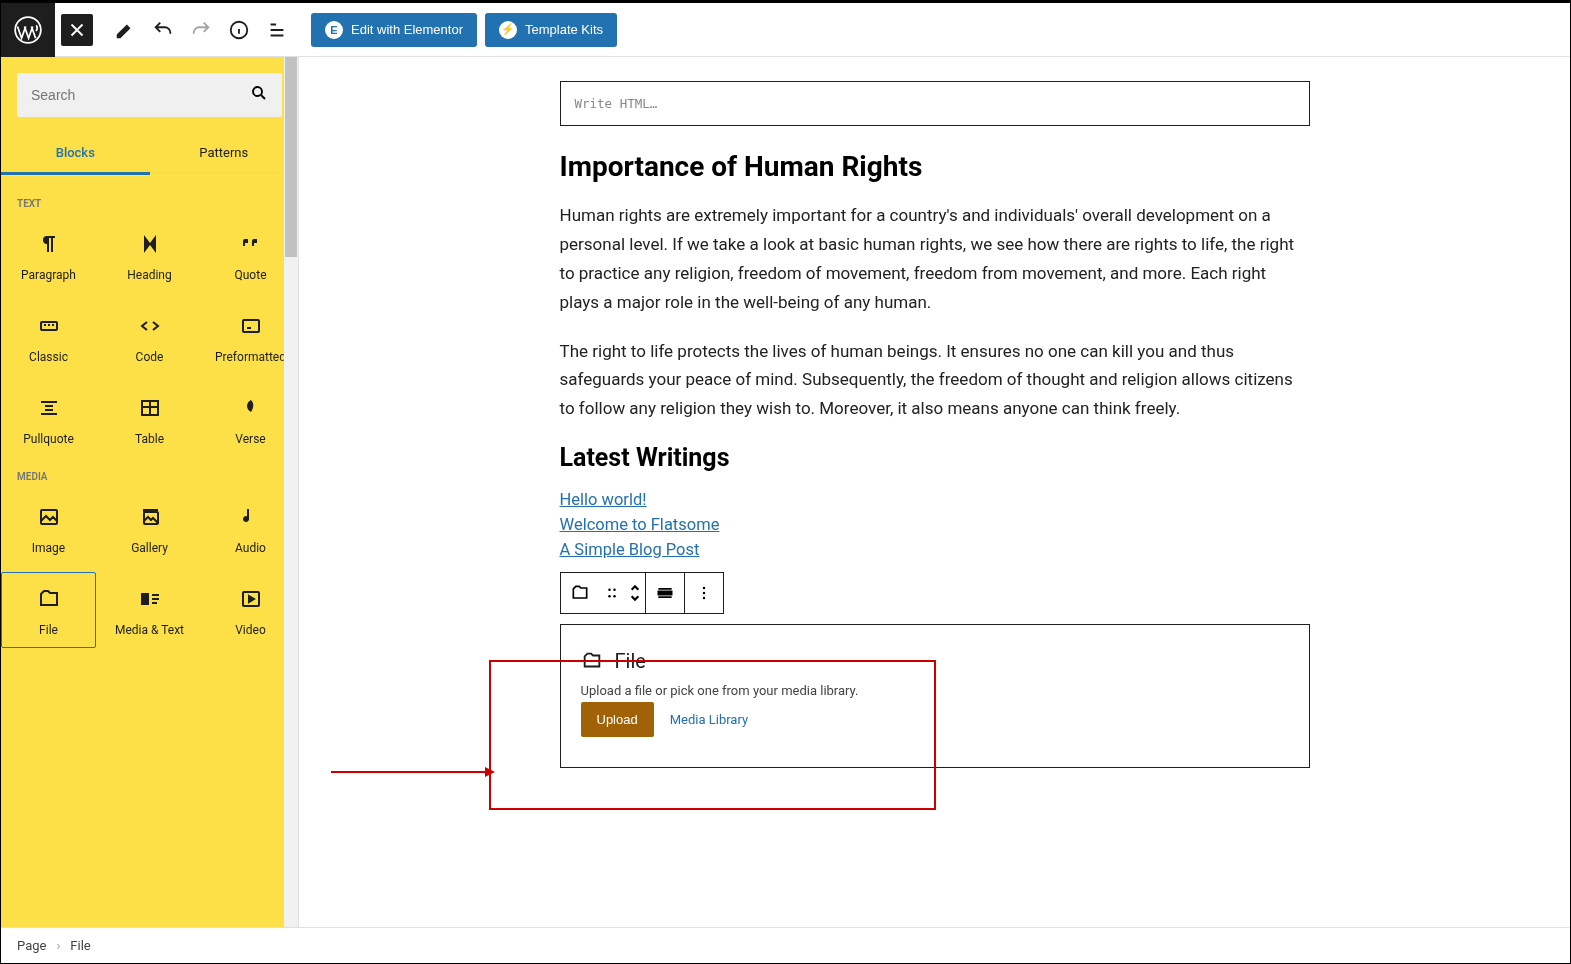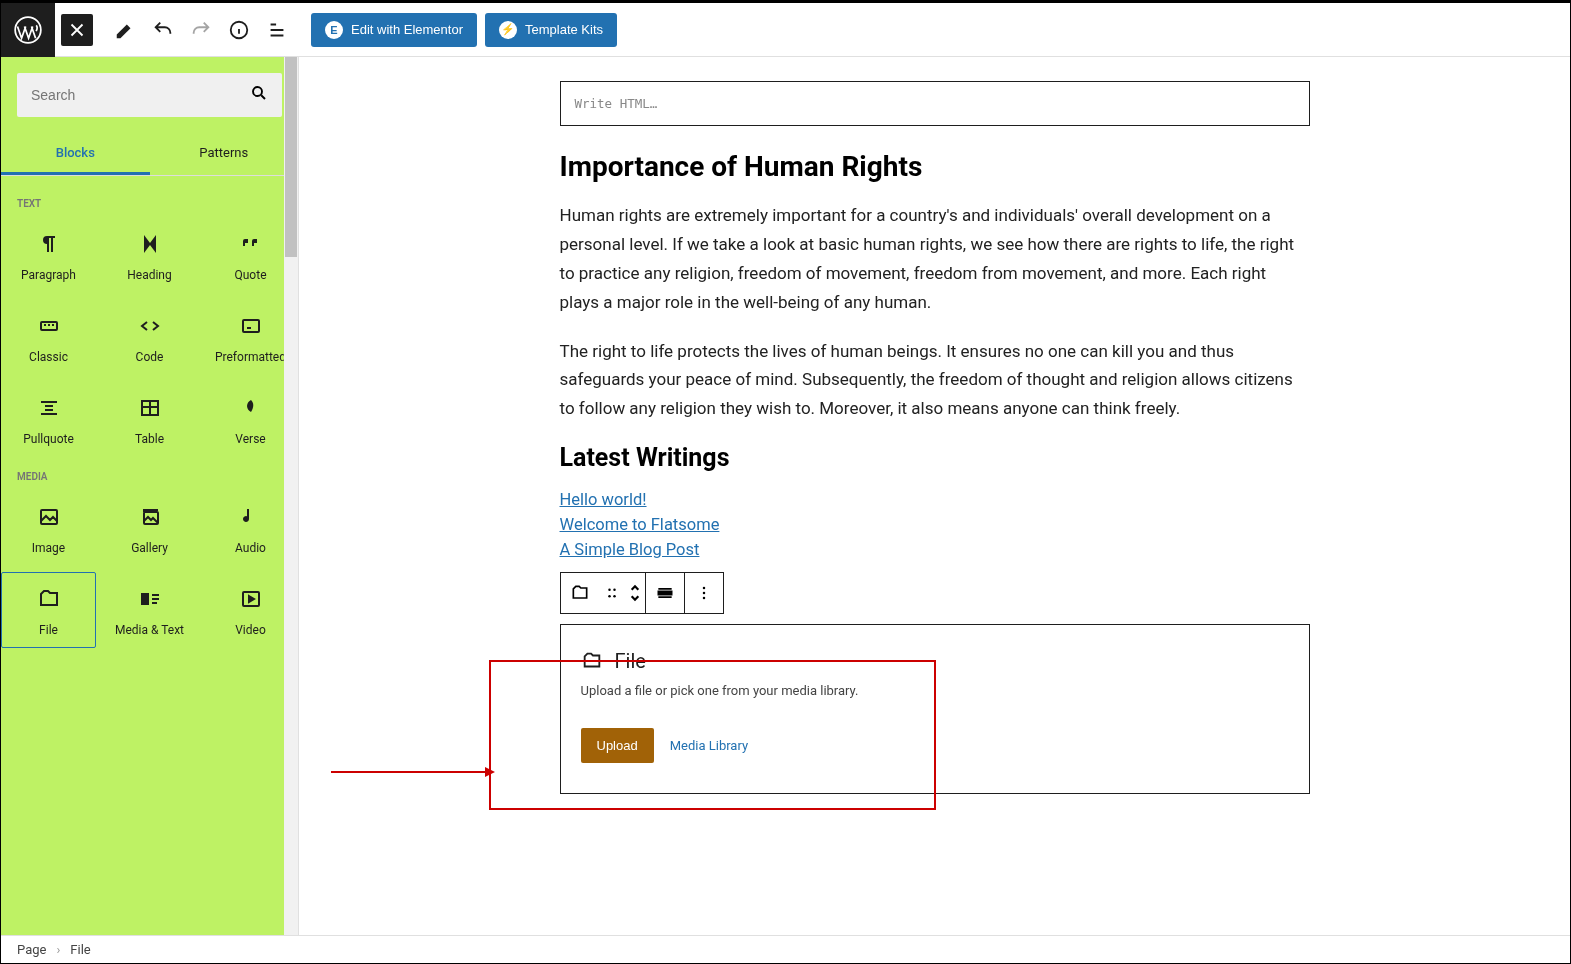--- a/index.html
+++ b/index.html
@@ -14,21 +14,21 @@
     .icon-btn { width: 36px; height: 36px; display: flex; align-items: center; justify-content: center; background: none; border: none; cursor: pointer; border-radius: 2px; color: #1e1e1e; }
     .icon-btn.dark { background: #1e1e1e; color: #fff; width: 32px; height: 32px; margin: 0 6px; }
     .icon-btn svg { width: 22px; height: 22px; }
     .btn-primary { display: flex; align-items: center; gap: 8px; background: #2271b1; color: #fff; border: none; padding: 8px 14px; border-radius: 3px; font-size: 13px; cursor: pointer; margin-left: 8px; }
     .btn-primary .circ { width: 18px; height: 18px; background: #fff; color: #2271b1; border-radius: 50%; display: flex; align-items: center; justify-content: center; font-size: 11px; font-weight: bold; }
     
     
     .main { display: flex; flex: 1; overflow: hidden; }
     
     
-    .leftpanel { width: 298px; border-right: 1px solid #e0e0e0; display: flex; flex-direction: column; background: #bef264; position: relative; }
+    .leftpanel { width: 298px; border-right: 1px solid #e0e0e0; display: flex; flex-direction: column; background: #fde047; position: relative; }
     .search-wrap { padding: 16px; }
     .search-input { width: 100%; height: 44px; background: #f0f0f0; border: none; padding: 0 40px 0 14px; font-size: 14px; border-radius: 2px; }
     .search-wrap-rel { position: relative; }
     .search-ico { position: absolute; right: 14px; top: 50%; transform: translateY(-50%); }
     .tabs { display: flex; border-bottom: 1px solid #ddd; }
     .tab { flex: 1; text-align: center; padding: 12px 0; font-size: 13px; cursor: pointer; border-bottom: 3px solid transparent; }
     .tab.active { border-bottom-color: #2271b1; color: #2271b1; font-weight: 500; }
     .panel-scroll { flex: 1; overflow-y: auto; padding: 8px 0 20px; }
     .section-label { text-transform: uppercase; font-size: 10px; color: #757575; padding: 14px 16px 8px; font-weight: 600; }
     .block-grid { display: grid; grid-template-columns: repeat(3, 1fr); gap: 6px; padding: 0 0; }
@@ -54,31 +54,31 @@
     .block-toolbar .tseg { display: flex; border-right: 1px solid #1e1e1e; }
     .block-toolbar .tseg:last-child { border-right: none; }
     .block-toolbar .tb { width: 38px; height: 40px; display: flex; align-items: center; justify-content: center; background: #fff; border: none; cursor: pointer; }
     .block-toolbar .tb.narrow { width: 20px; flex-direction: column; }
     .block-toolbar .tb svg { width: 20px; height: 20px; }
     
     .file-block { border: 1px solid #1e1e1e; margin-top: 10px; padding: 24px 20px 30px; }
     .file-head { display: flex; align-items: center; gap: 12px; margin-bottom: 10px; }
     .file-head svg { width: 22px; height: 22px; }
     .file-title { font-size: 20px; }
-    .file-desc { font-size: 13px; color: #444; margin-bottom: 30px; }
+    .file-desc { font-size: 13px; color: #444; margin-bottom: 4px; }
     .file-btns { display: flex; align-items: center; gap: 16px; }
     .upload-btn { background: #a16207; color: #fff; border: none; padding: 10px 16px; font-size: 13px; border-radius: 2px; cursor: pointer; }
     .media-link { color: #2271b1; font-size: 13px; cursor: pointer; }
     
     .red-box { position: absolute; border: 2px solid #cc0000; pointer-events: none; }
     .red-arrow-line { position: absolute; height: 2px; background: #cc0000; pointer-events: none; }
     .red-arrow-head { position: absolute; width: 0; height: 0; border-top: 5px solid transparent; border-bottom: 5px solid transparent; border-left: 10px solid #cc0000; pointer-events: none; }
     
     
-    .footer { height: 28px; border-top: 1px solid #e0e0e0; display: flex; align-items: center; padding: 0 16px; font-size: 13px; color: #444; gap: 10px; }
+    .footer { height: 36px; border-top: 1px solid #e0e0e0; display: flex; align-items: center; padding: 0 16px; font-size: 13px; color: #444; gap: 10px; }
     .footer .sep { color: #999; }
   </style>
 </head>
 <body>
 
 <div class="app">
 
   <div class="topbar">
     <div class="wp-logo">
       <svg viewBox="0 0 24 24">

